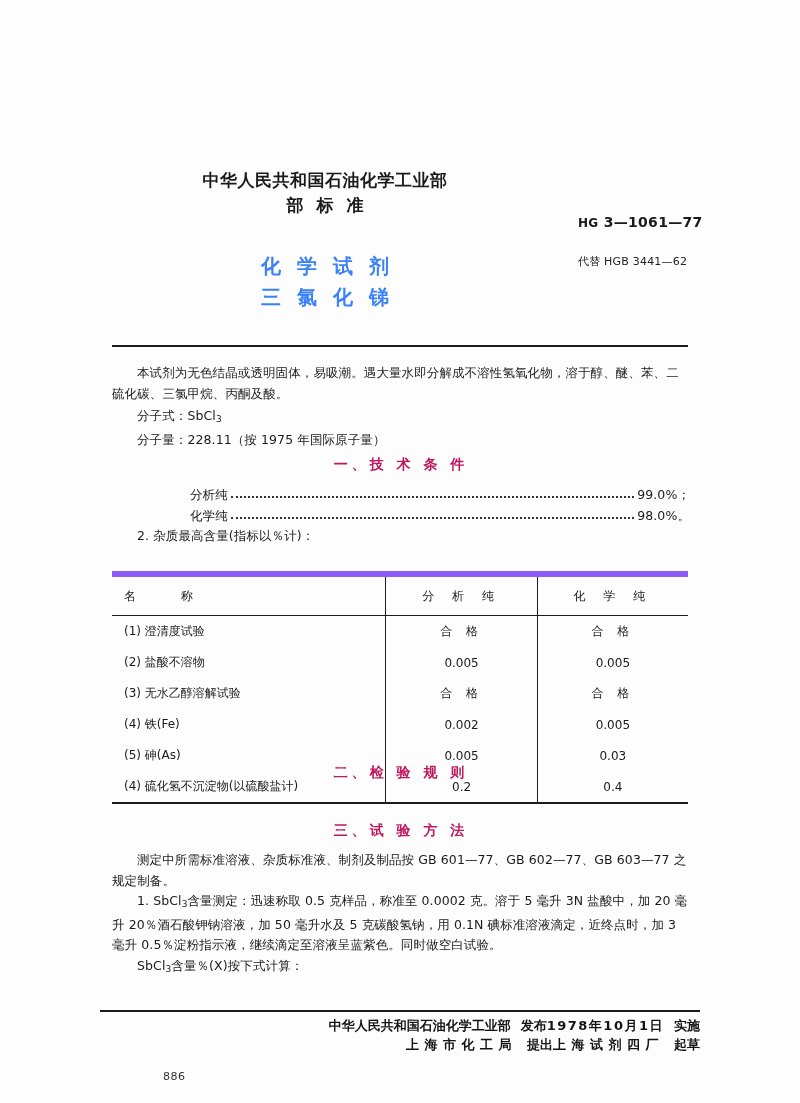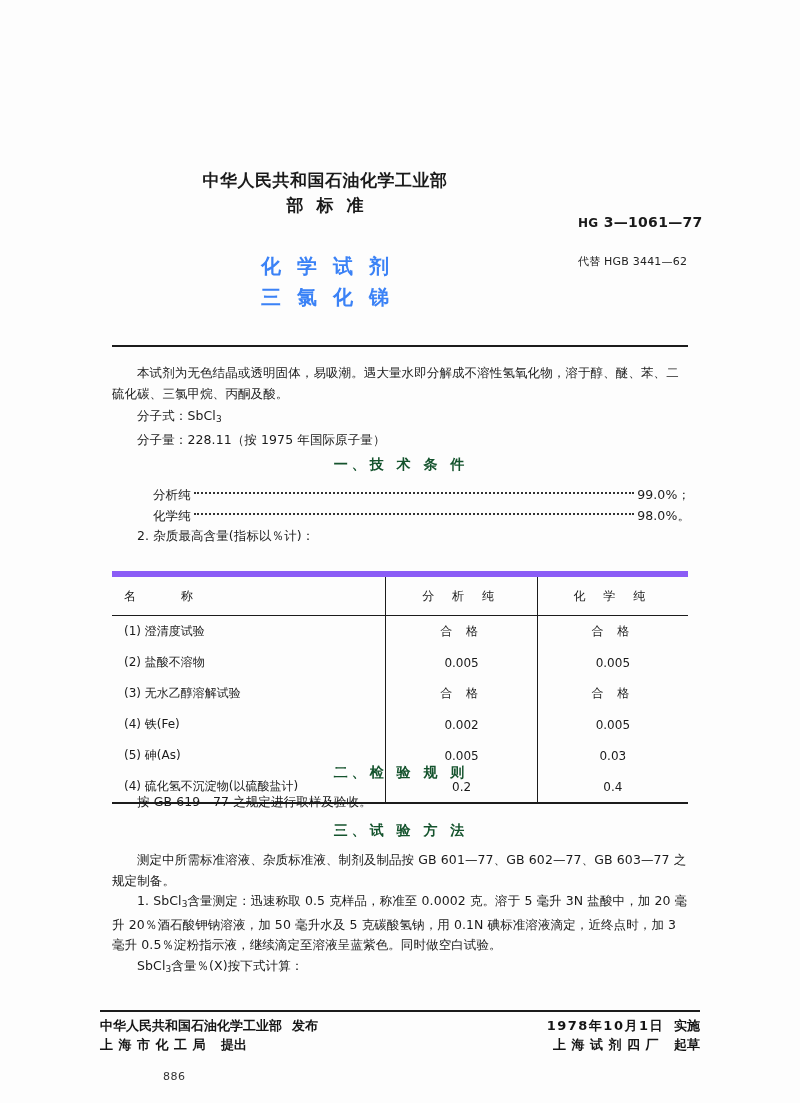--- a/index.html
+++ b/index.html
@@ -142,32 +142,32 @@
   #formula-mass { left: 112px; top: 390px; width: 578px; }
 
   .section-head {
     position: absolute;
     width: 578px;
     left: 112px;
     text-align: center;
     font-size: 14px;
     font-weight: bold;
     letter-spacing: 4px;
-    color: #14532d;
+    color: #be185d;
   }
   #sec1-head { top: 440px; }
   #sec2-head { top: 748px; }
   #sec3-head { top: 806px; }
 
   #sec1-body { left: 112px; top: 468px; width: 578px; }
 
   .leader-row {
     display: flex;
-    align-items: flex-start;
-    margin-left: 41px;
+    align-items: center;
+    margin-left: 78px;
     font-size: 12.5px;
     line-height: 21px;
   }
   .leader-label { white-space: nowrap; }
   .leader-dots {
     flex: 1 1 auto;
     border-bottom: 2px dotted #333;
     margin: 0 3px 4px 3px;
     height: 8px;
   }
@@ -219,21 +219,21 @@
   #footer {
     position: absolute;
     left: 100px;
     top: 1000px;
     width: 600px;
     font-size: 13px;
     color: #141414;
   }
   .footer-row {
     display: flex;
-    justify-content: space-between;
+    justify-content: flex-end;
     line-height: 19px;
     white-space: nowrap;
   }
   .f-left  { font-weight: bold; }
   .f-right { font-weight: bold; }
   .sp-wide   { letter-spacing: 0px; }
   .sp-wider  { letter-spacing: 5.5px; }
   .sp-date   { letter-spacing: 1.5px; }
   .f-tag { margin-left: 10px; }
 
@@ -339,23 +339,20 @@
         </tr>
         <tr>
           <td class="col-name">(4) 硫化氢不沉淀物(以硫酸盐计)</td>
           <td class="col-grade vr">0.2</td>
           <td class="col-grade vr">0.4</td>
         </tr>
       </tbody>
     </table>
 
     <div class="section-head" id="sec2-head">二、检 验 规 则</div>
-    <div class="body-block" id="sec2-body">
-      <p class="para indent2">按 GB 619—77 之规定进行取样及验收。</p>
-    </div>
 
     <div class="section-head" id="sec3-head">三、试 验 方 法</div>
     <div class="body-block" id="sec3-body">
       <p class="para indent2">测定中所需标准溶液、杂质标准液、制剂及制品按 GB 601—77、GB 602—77、GB 603—77 之规定制备。</p>
       <p class="para indent2"><span>1. SbCl</span><span class="sub">3</span><span>含量测定：迅速称取 0.5 克样品，称准至 0.0002 克。溶于 5 毫升 3N 盐酸中，加 20 毫升 20％酒石酸钾钠溶液，加 50 毫升水及 5 克碳酸氢钠，用 0.1N 碘标准溶液滴定，近终点时，加 3 毫升 0.5％淀粉指示液，继续滴定至溶液呈蓝紫色。同时做空白试验。</span></p>
       <p class="para indent2"><span>SbCl</span><span class="sub">3</span><span>含量％(X)按下式计算：</span></p>
     </div>
 
     <div class="hrule" id="rule-footer"></div>
 

